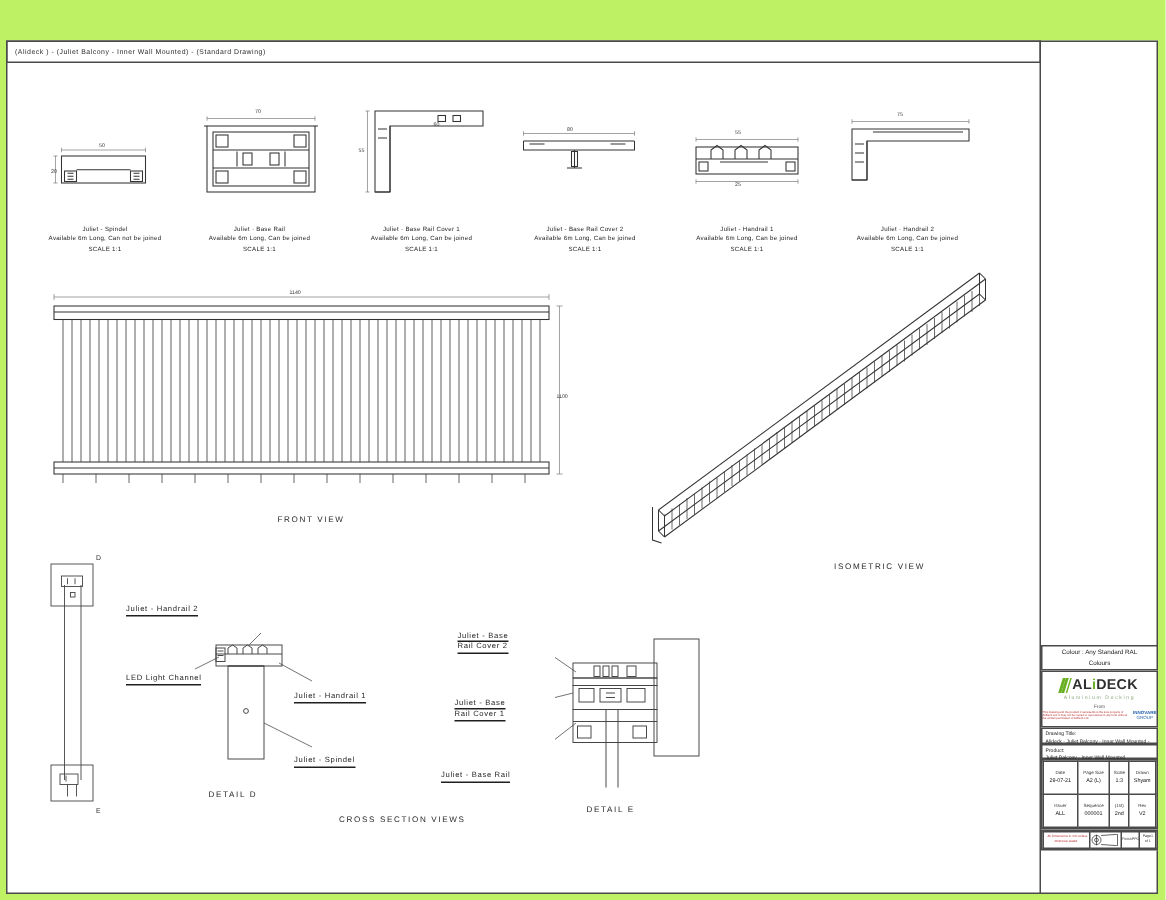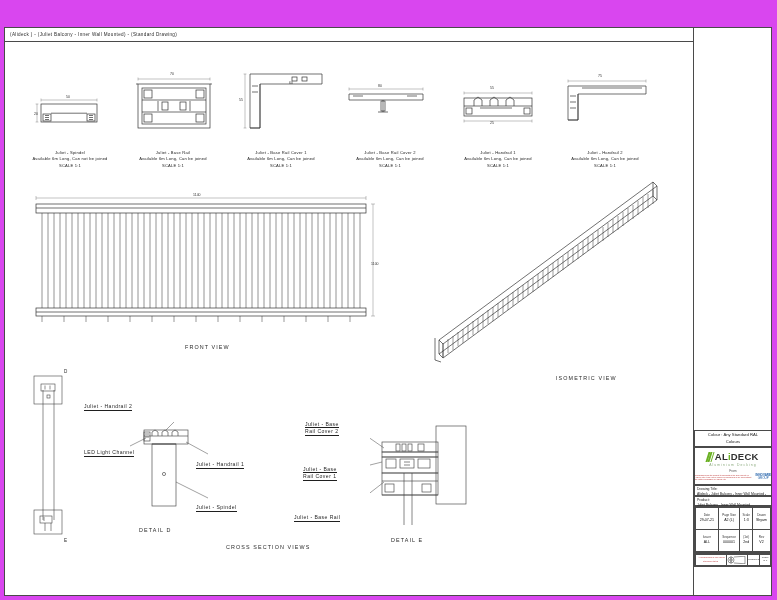--- a/index.html
+++ b/index.html
@@ -1,21 +1,21 @@
 <!DOCTYPE html>
 <html><head>
 <meta charset="utf-8">
 <style>
   html,body{margin:0;padding:0;background:#ffffff;}
   body{
     width:777px;height:600px;overflow:hidden;position:relative;
     font-family:"Liberation Sans", sans-serif;
     color:#1b1b1b;
   }
-  .sheet{position:absolute;inset:0;background:#d946ef;}
+  .sheet{position:absolute;inset:0;background:#bef264;}
   .border-outer{
     position:absolute;left:4px;top:27px;width:768px;height:569px;
     border:1px solid #4a4a4a;box-sizing:border-box;background:#fff;
   }
   .title-strip{
     position:absolute;left:4px;top:27px;width:690px;height:15px;
     border:1px solid #4a4a4a;box-sizing:border-box;
     display:flex;align-items:center;padding-left:5px;
     font-size:4.6px;letter-spacing:.35px;color:#2a2a2a;white-space:nowrap;
   }

